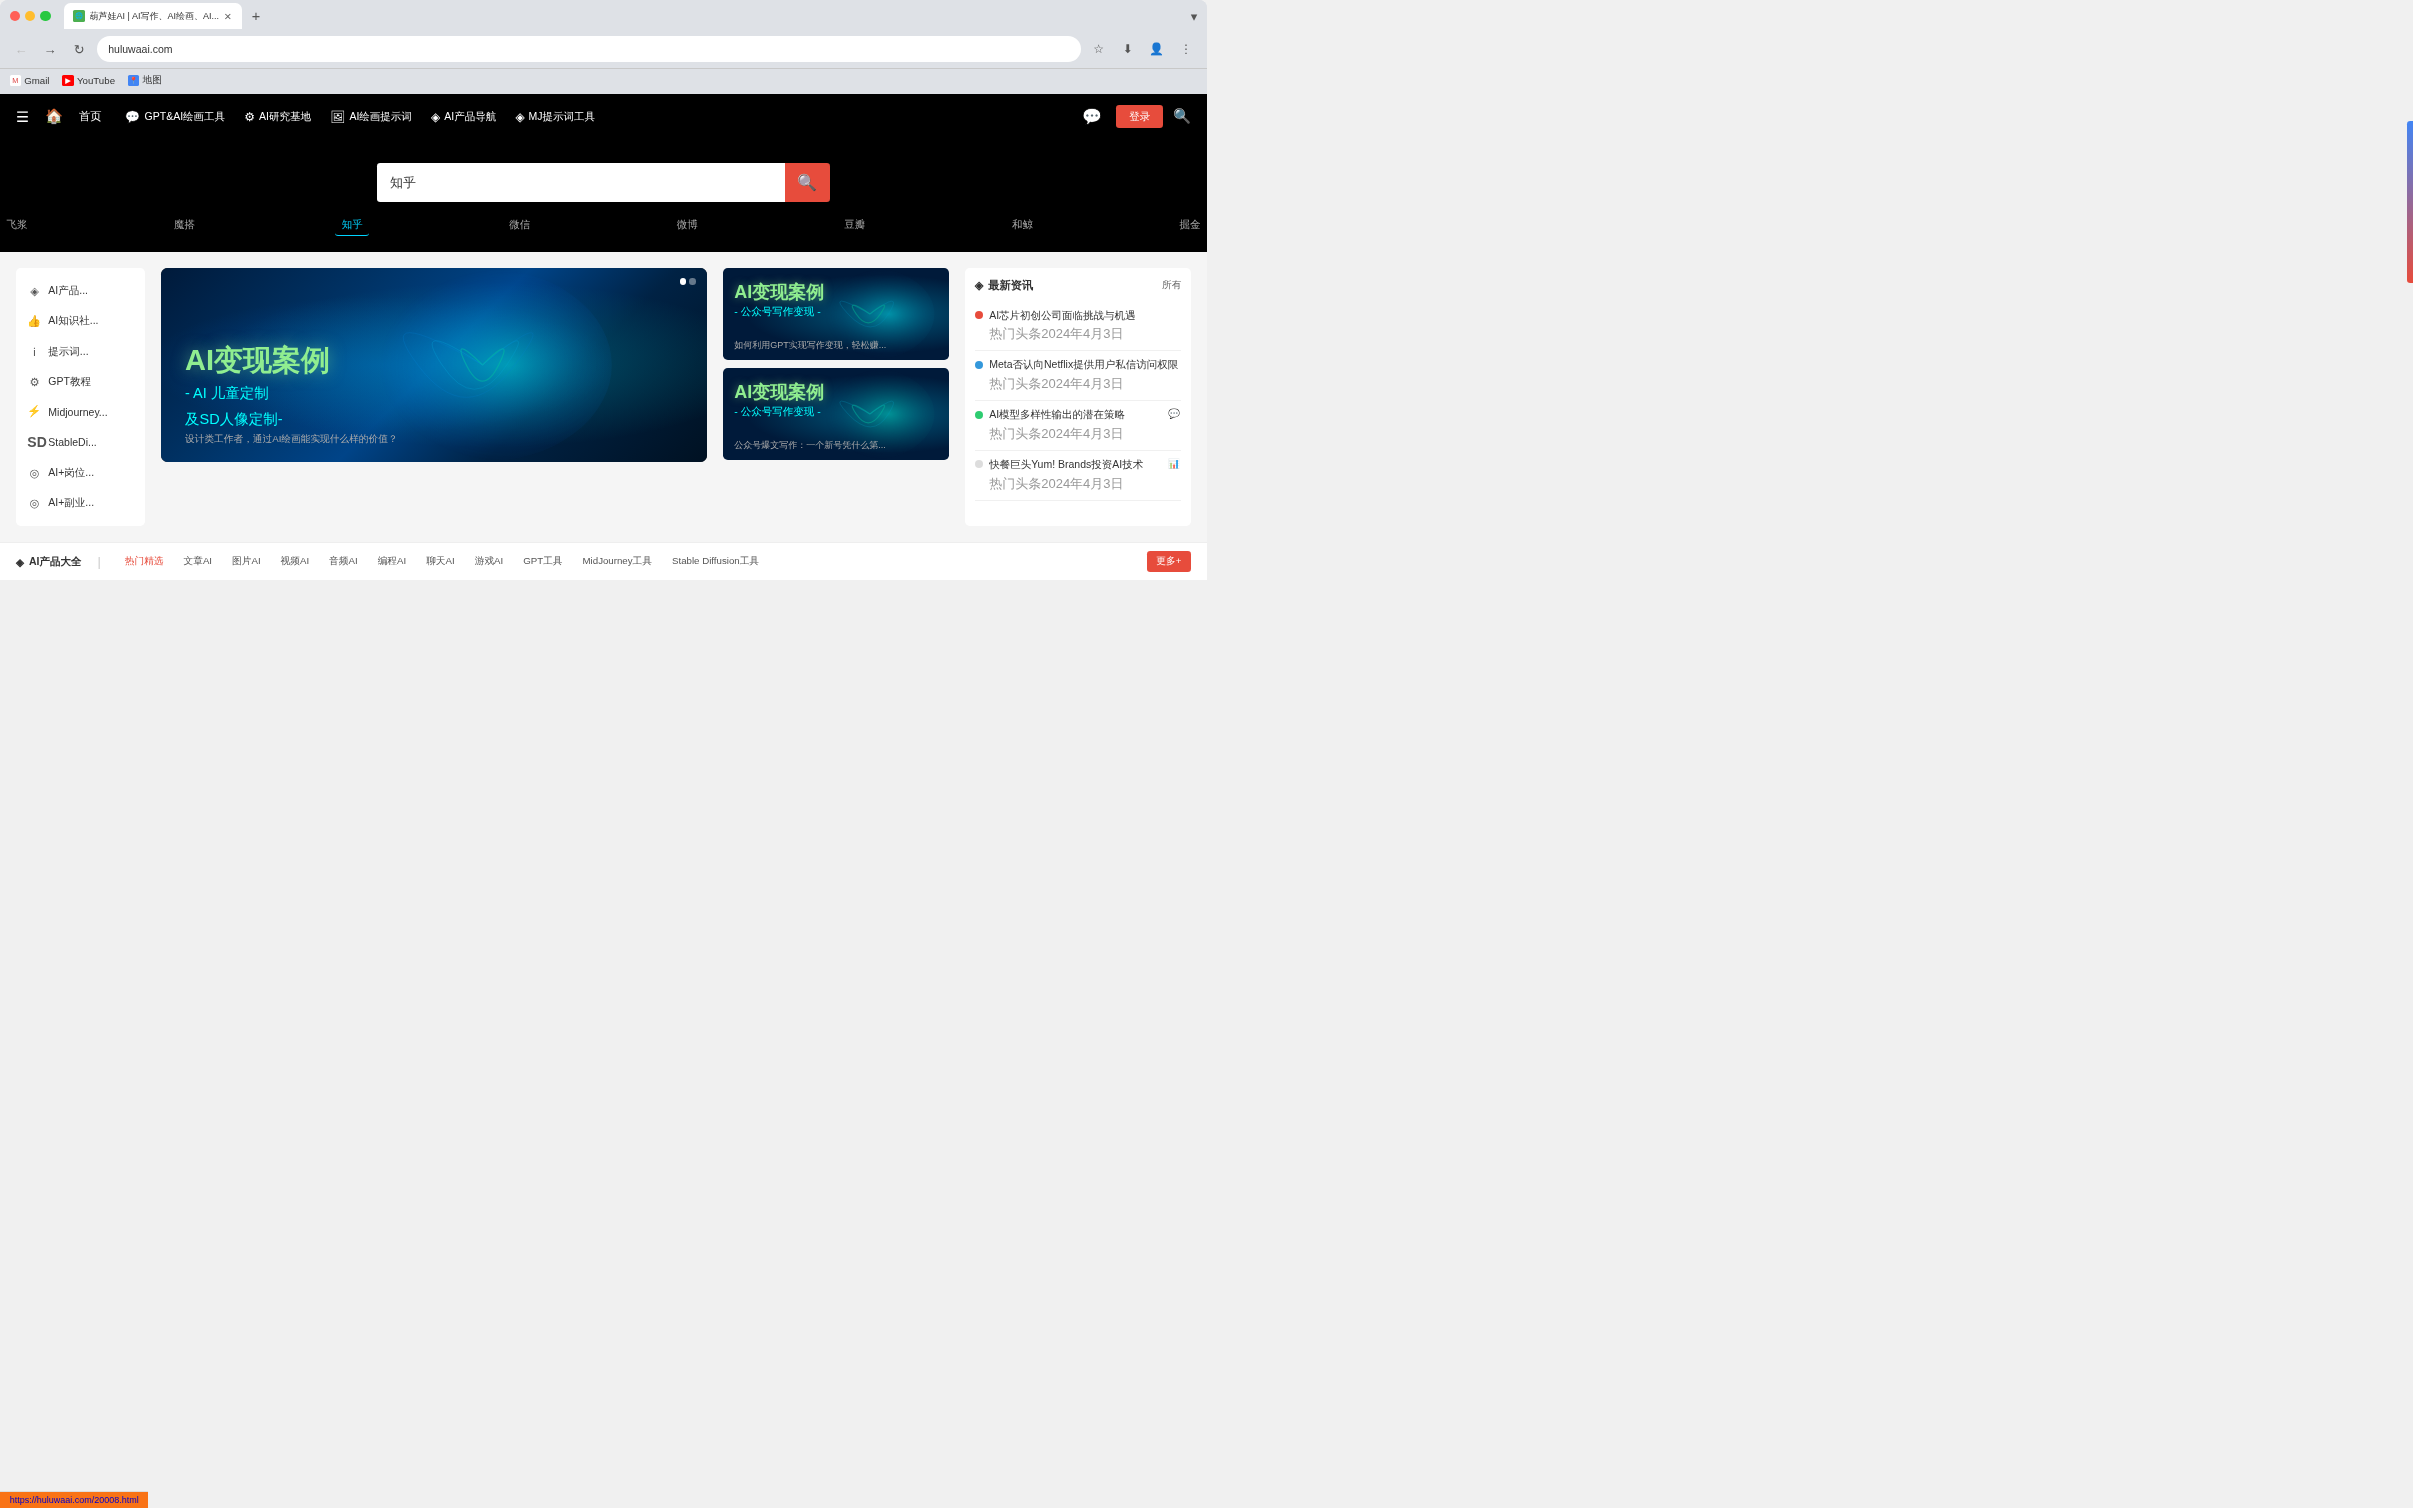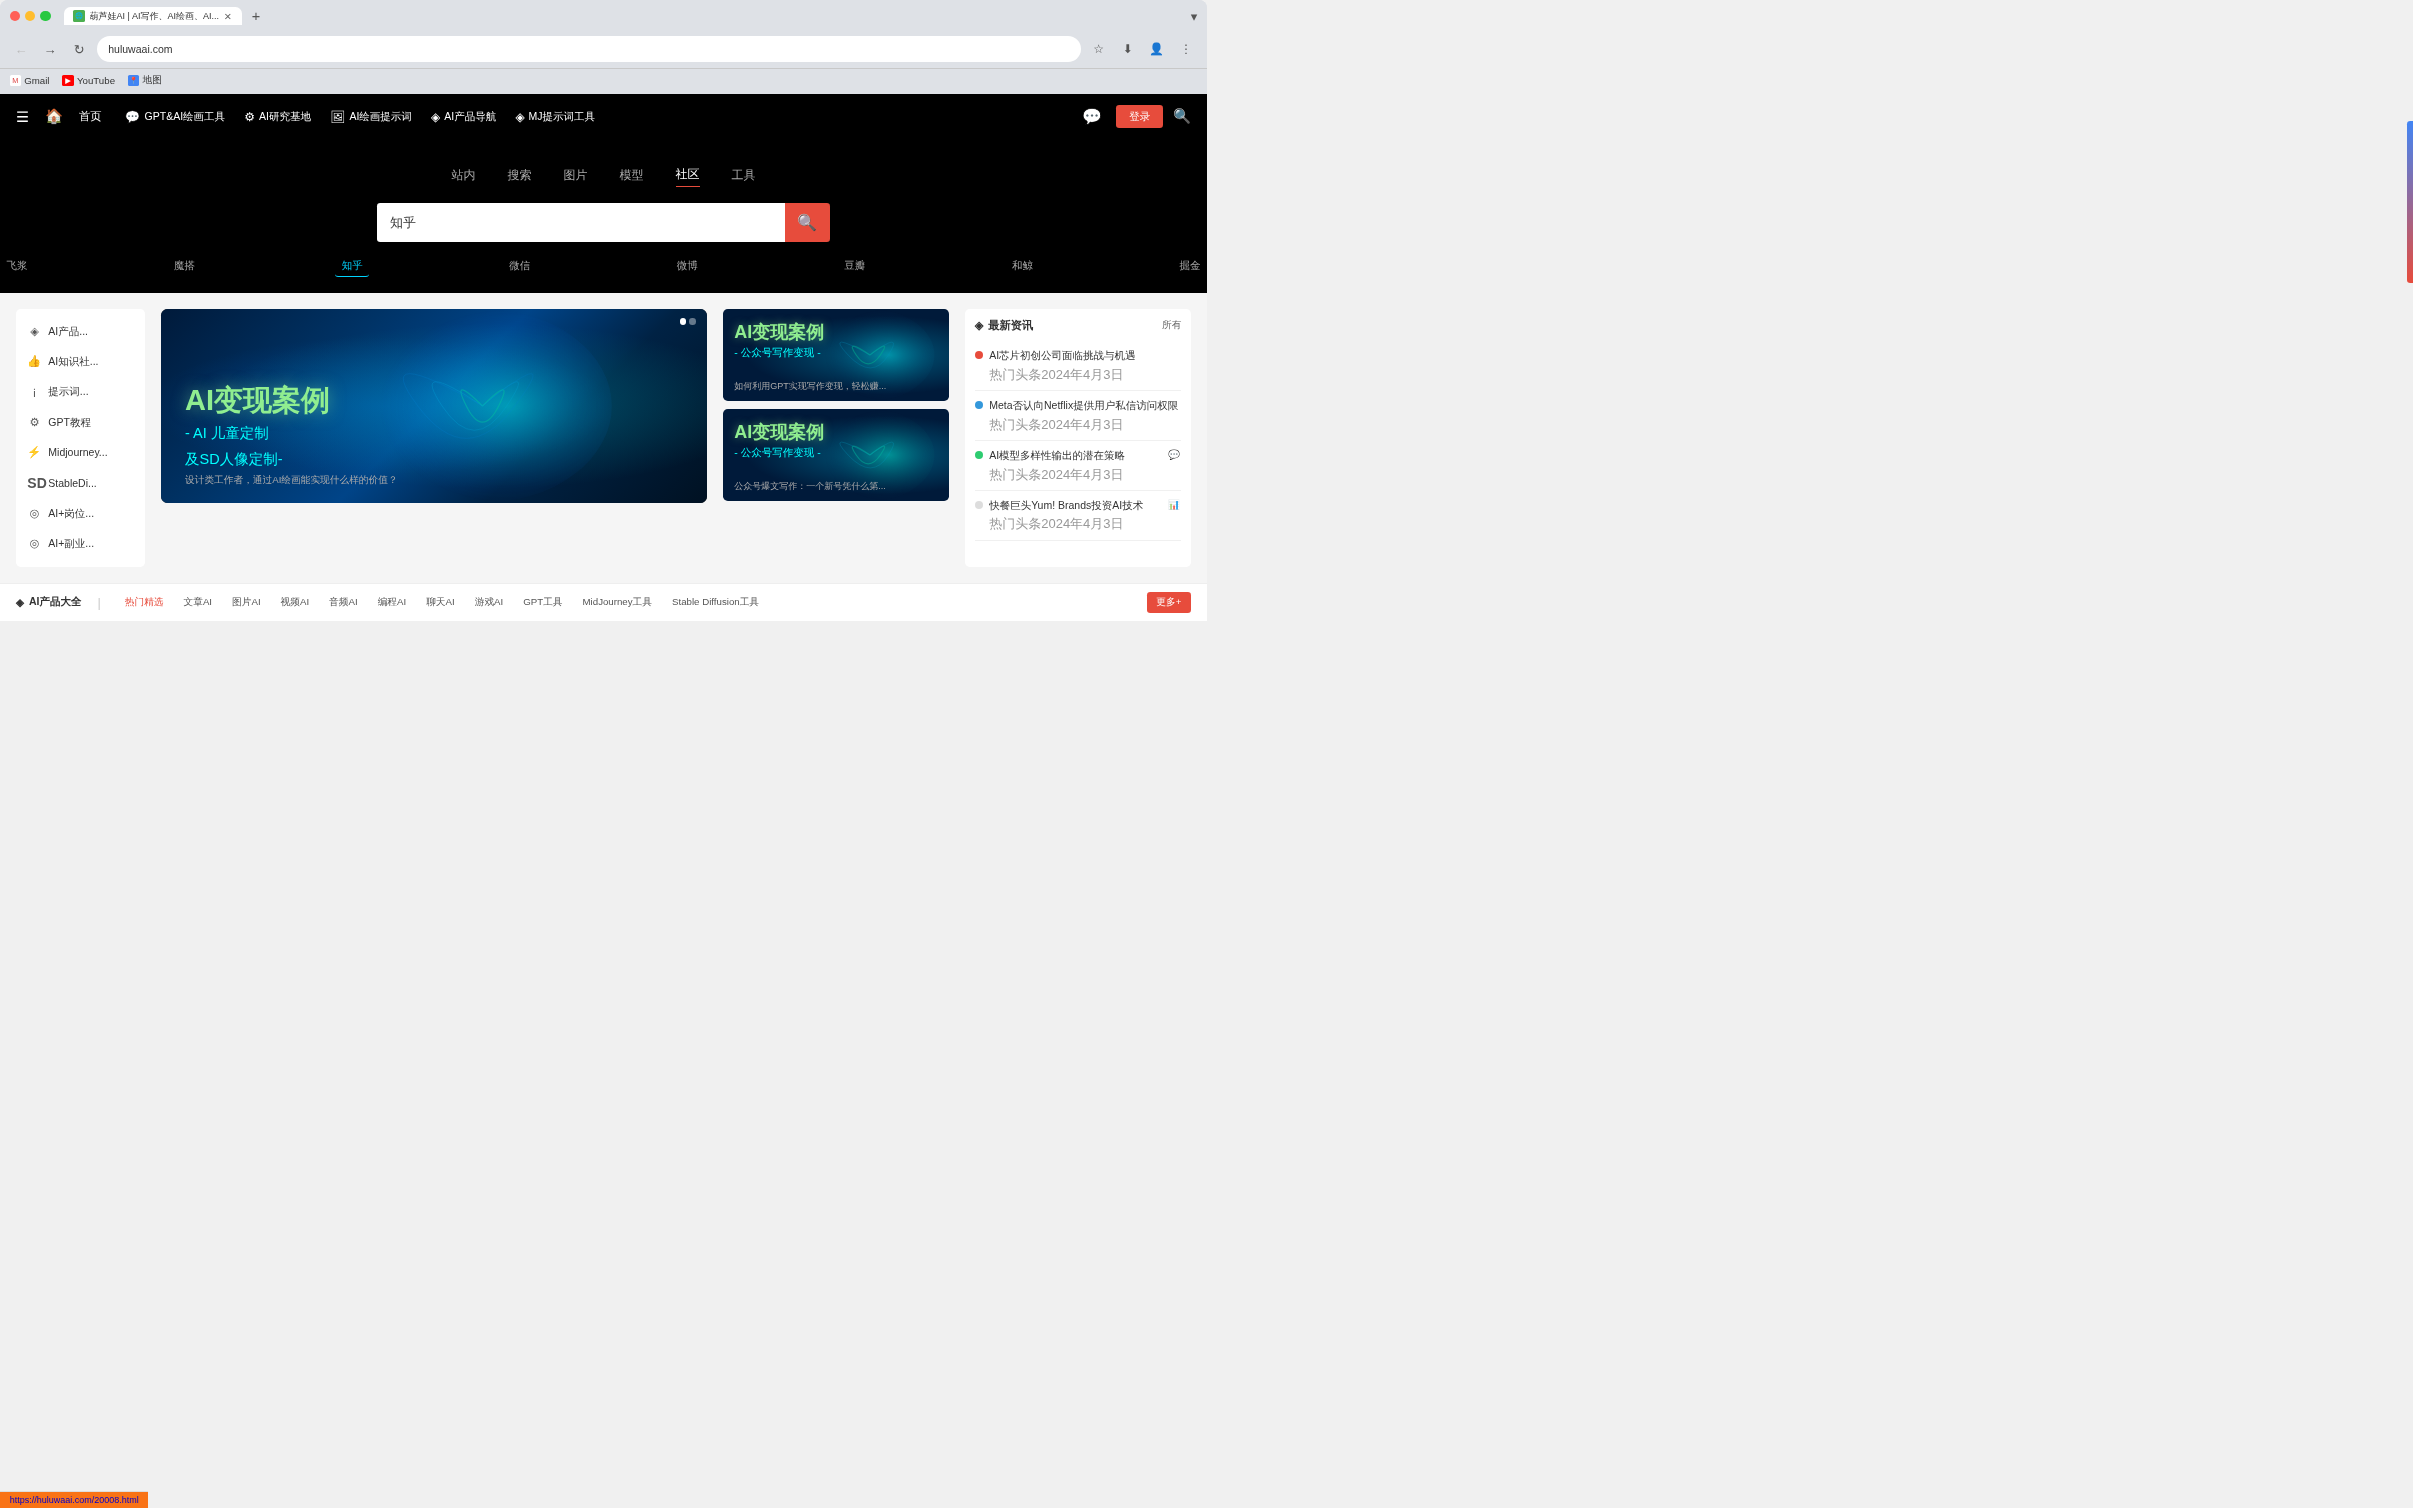--- a/index.html
+++ b/index.html
@@ -7,21 +7,21 @@
 
     
     .browser-chrome { background: #dee1e6; border-radius: 8px 8px 0 0; overflow: hidden; }
     .title-bar { background: #dee1e6; display: flex; align-items: center; padding: 6.5px 9.7px; gap: 6.5px; height: 32px; }
     .traffic-lights { display: flex; gap: 4.8px; align-items: center; }
     .traffic-light { width: 10.5px; height: 10.5px; border-radius: 50%; }
     .tl-red { background: #ff5f57; }
     .tl-yellow { background: #ffbd2e; }
     .tl-green { background: #28c840; }
     .tab-bar { display: flex; align-items: center; margin-left: 6.5px; flex: 1; }
-    .tab { background: #fff; border-radius: 6.5px 6.5px 0 0; padding: 4.8px 9.7px; display: flex; align-items: center; gap: 4.8px; font-size: 9.7px; color: #333; max-width: 178px; height: 18px; }
+    .tab { background: #fff; border-radius: 6.5px 6.5px 0 0; padding: 4.8px 9.7px; display: flex; align-items: center; gap: 4.8px; font-size: 9.7px; color: #333; max-width: 178px; height: 26px; }
     .tab-favicon { width: 11.3px; height: 11.3px; background: #4CAF50; border-radius: 1.6px; font-size: 6.5px; display: flex; align-items: center; justify-content: center; color: white; }
     .tab-title { flex: 1; overflow: hidden; text-overflow: ellipsis; white-space: nowrap; font-size: 9px; }
     .tab-close { cursor: pointer; color: #666; font-size: 9.7px; }
     .tab-new { width: 22.6px; height: 22.6px; display: flex; align-items: center; justify-content: center; color: #555; font-size: 14.5px; cursor: pointer; margin-left: 3.2px; }
     .tab-dropdown { margin-left: auto; color: #555; cursor: pointer; }
 
     
     .address-bar { background: #dee1e6; padding: 3.2px 9.7px 4.8px; display: flex; align-items: center; gap: 6.5px; height: 36px; }
     .nav-btn { width: 22.6px; height: 22.6px; display: flex; align-items: center; justify-content: center; color: #555; cursor: pointer; font-size: 13px; border-radius: 50%; }
     .nav-btn.disabled { color: #bbb; cursor: default; }
@@ -206,28 +206,20 @@
       </div>
     </div>
     <div class="header-right">
       <div class="wechat-icon-btn">💬</div>
       <button class="login-btn">登录</button>
       <span class="search-btn-header">🔍</span>
     </div>
   </div>
 
   <div class="hero">
-    <div class="search-tabs">
-      <span class="search-tab">站内</span>
-      <span class="search-tab">搜索</span>
-      <span class="search-tab">图片</span>
-      <span class="search-tab">模型</span>
-      <span class="search-tab active">社区</span>
-      <span class="search-tab">工具</span>
-    </div>
     <div class="search-bar-container">
       <div class="search-bar">
         <input class="search-input" type="text" value="知乎" style="">
         <button class="search-submit">
           <span>🔍</span>
         </button>
       </div>
     </div>
     <div class="quick-links">
       <span class="quick-link">飞浆</span>

